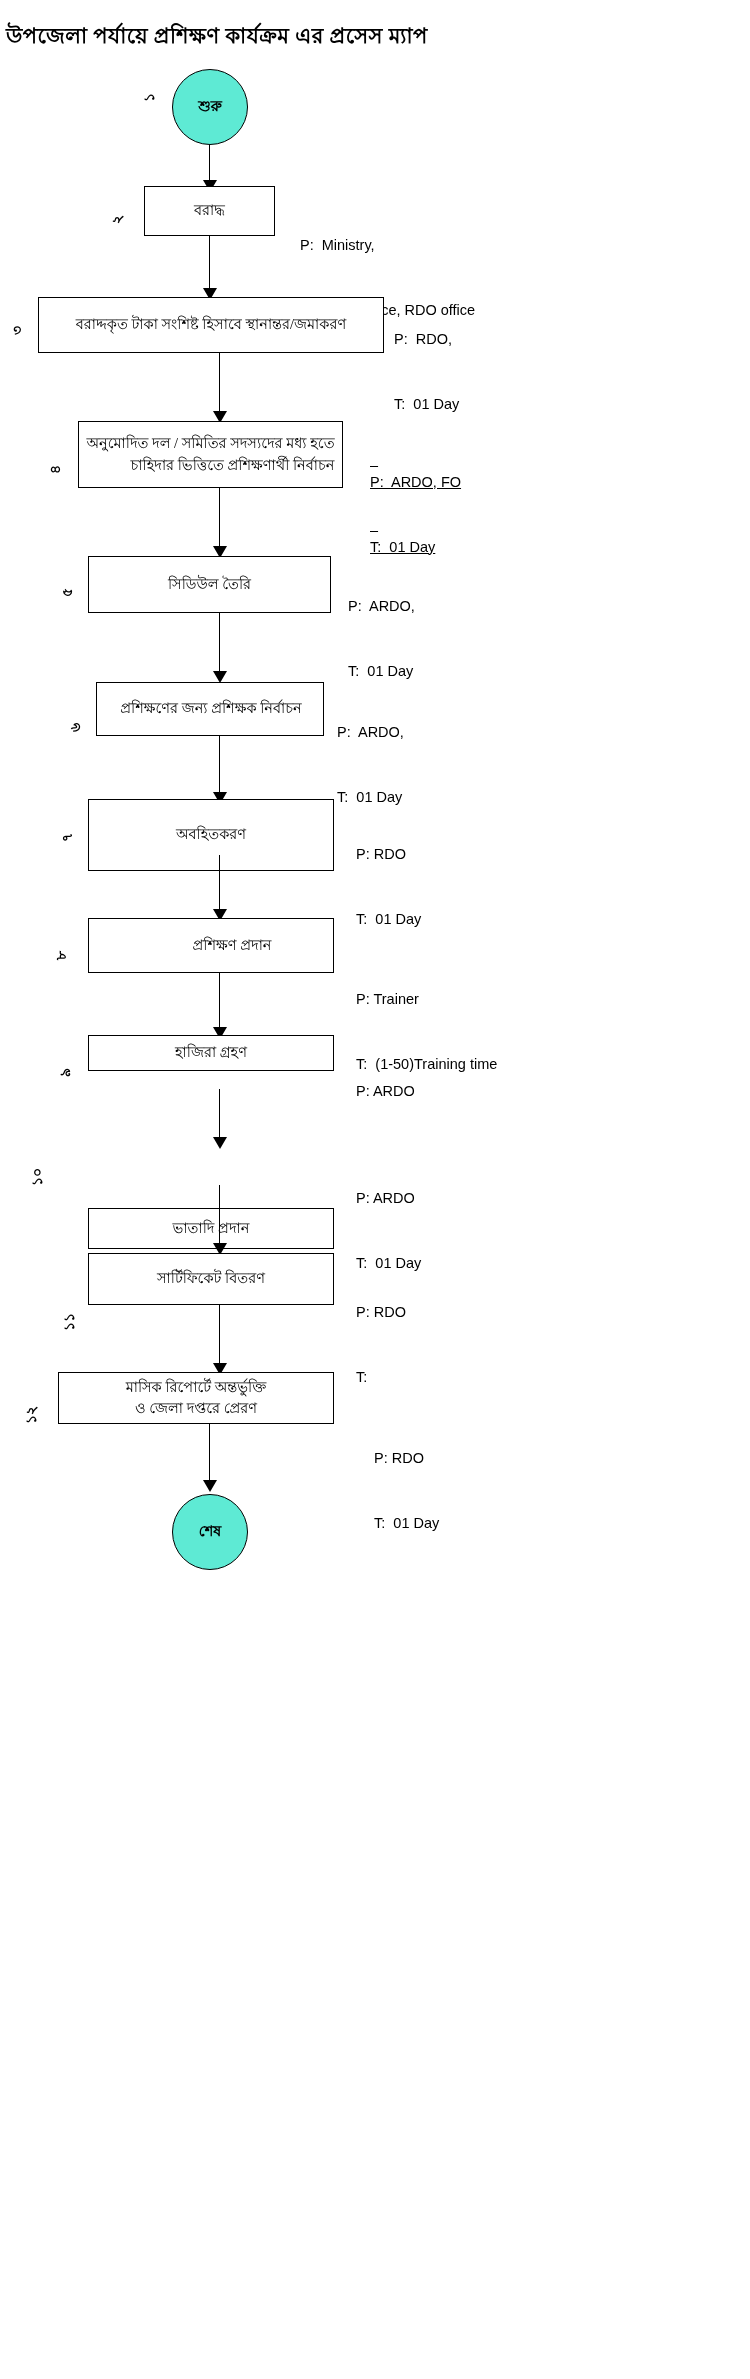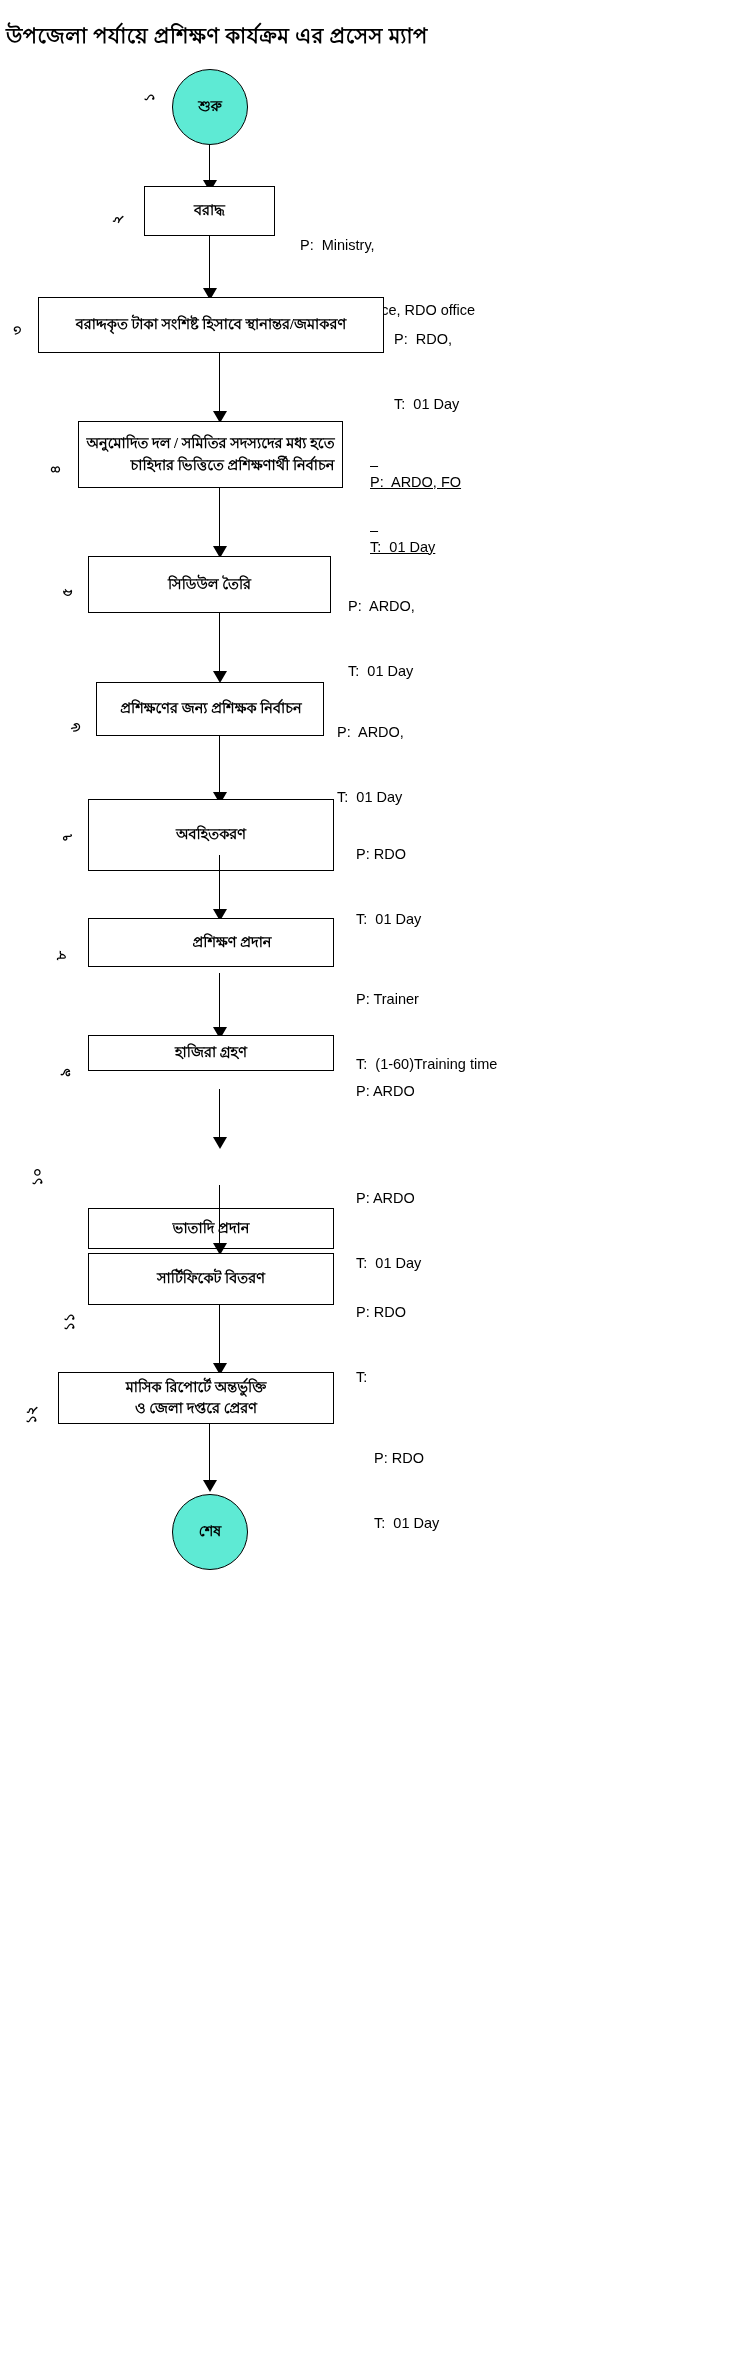--- a/index.html
+++ b/index.html
@@ -14,21 +14,21 @@
     font-size:21px;font-weight:700;letter-spacing:.5px;
     white-space:nowrap;
     margin-top:18px;
   }
   .node{position:absolute;box-sizing:border-box;}
   .box{
     border:1.6px solid #000;background:#fff;
     display:flex;align-items:center;justify-content:center;
     text-align:center;
     font-family:"Liberation Serif","DejaVu Serif",serif;
-    font-size:14.5px;font-weight:700;line-height:1.45;
+    font-size:14.5px;font-weight:400;line-height:1.45;
     padding:2px 6px;
   }
   .terminator{
     border:1.6px solid #000;border-radius:50%;background:#5eead4;
     display:flex;align-items:center;justify-content:center;
     font-family:"Liberation Serif","DejaVu Serif",serif;
     font-size:14.5px;font-weight:600;
   }
   .num{
     position:absolute;
@@ -123,26 +123,26 @@
   <span>অবহিতকরণ</span>
 </div>
 <div class="ann" style="left:356px;top:800px;">
   <div>P: RDO</div>
   <div>T:  01 Day</div>
 </div>
 <div class="conn" style="left:219px;top:855px;height:58px;"></div>
 <div class="arrow" style="left:213px;top:909px;"></div>
 
 <div class="num" style="left:52px;top:938px;width:20px;">৮</div>
-<div class="node box" style="left:88px;top:918px;width:246px;height:49px;padding-left:48px;">
+<div class="node box" style="left:88px;top:918px;width:246px;height:55px;padding-left:48px;">
   <span>প্রশিক্ষণ প্রদান</span>
 </div>
 <div class="ann" style="left:356px;top:945px;">
   <div>P: Trainer</div>
-  <div>T:  (1-60)Training time</div>
+  <div>T:  (1-50)Training time</div>
 </div>
 <div class="conn" style="left:219px;top:973px;height:58px;"></div>
 <div class="arrow" style="left:213px;top:1027px;"></div>
 
 <div class="num" style="left:56px;top:1055px;width:20px;">৯</div>
 <div class="node box" style="left:88px;top:1035px;width:246px;height:36px;">
   <span>হাজিরা গ্রহণ</span>
 </div>
 <div class="ann" style="left:356px;top:1037px;">
   <div>P: ARDO</div>

